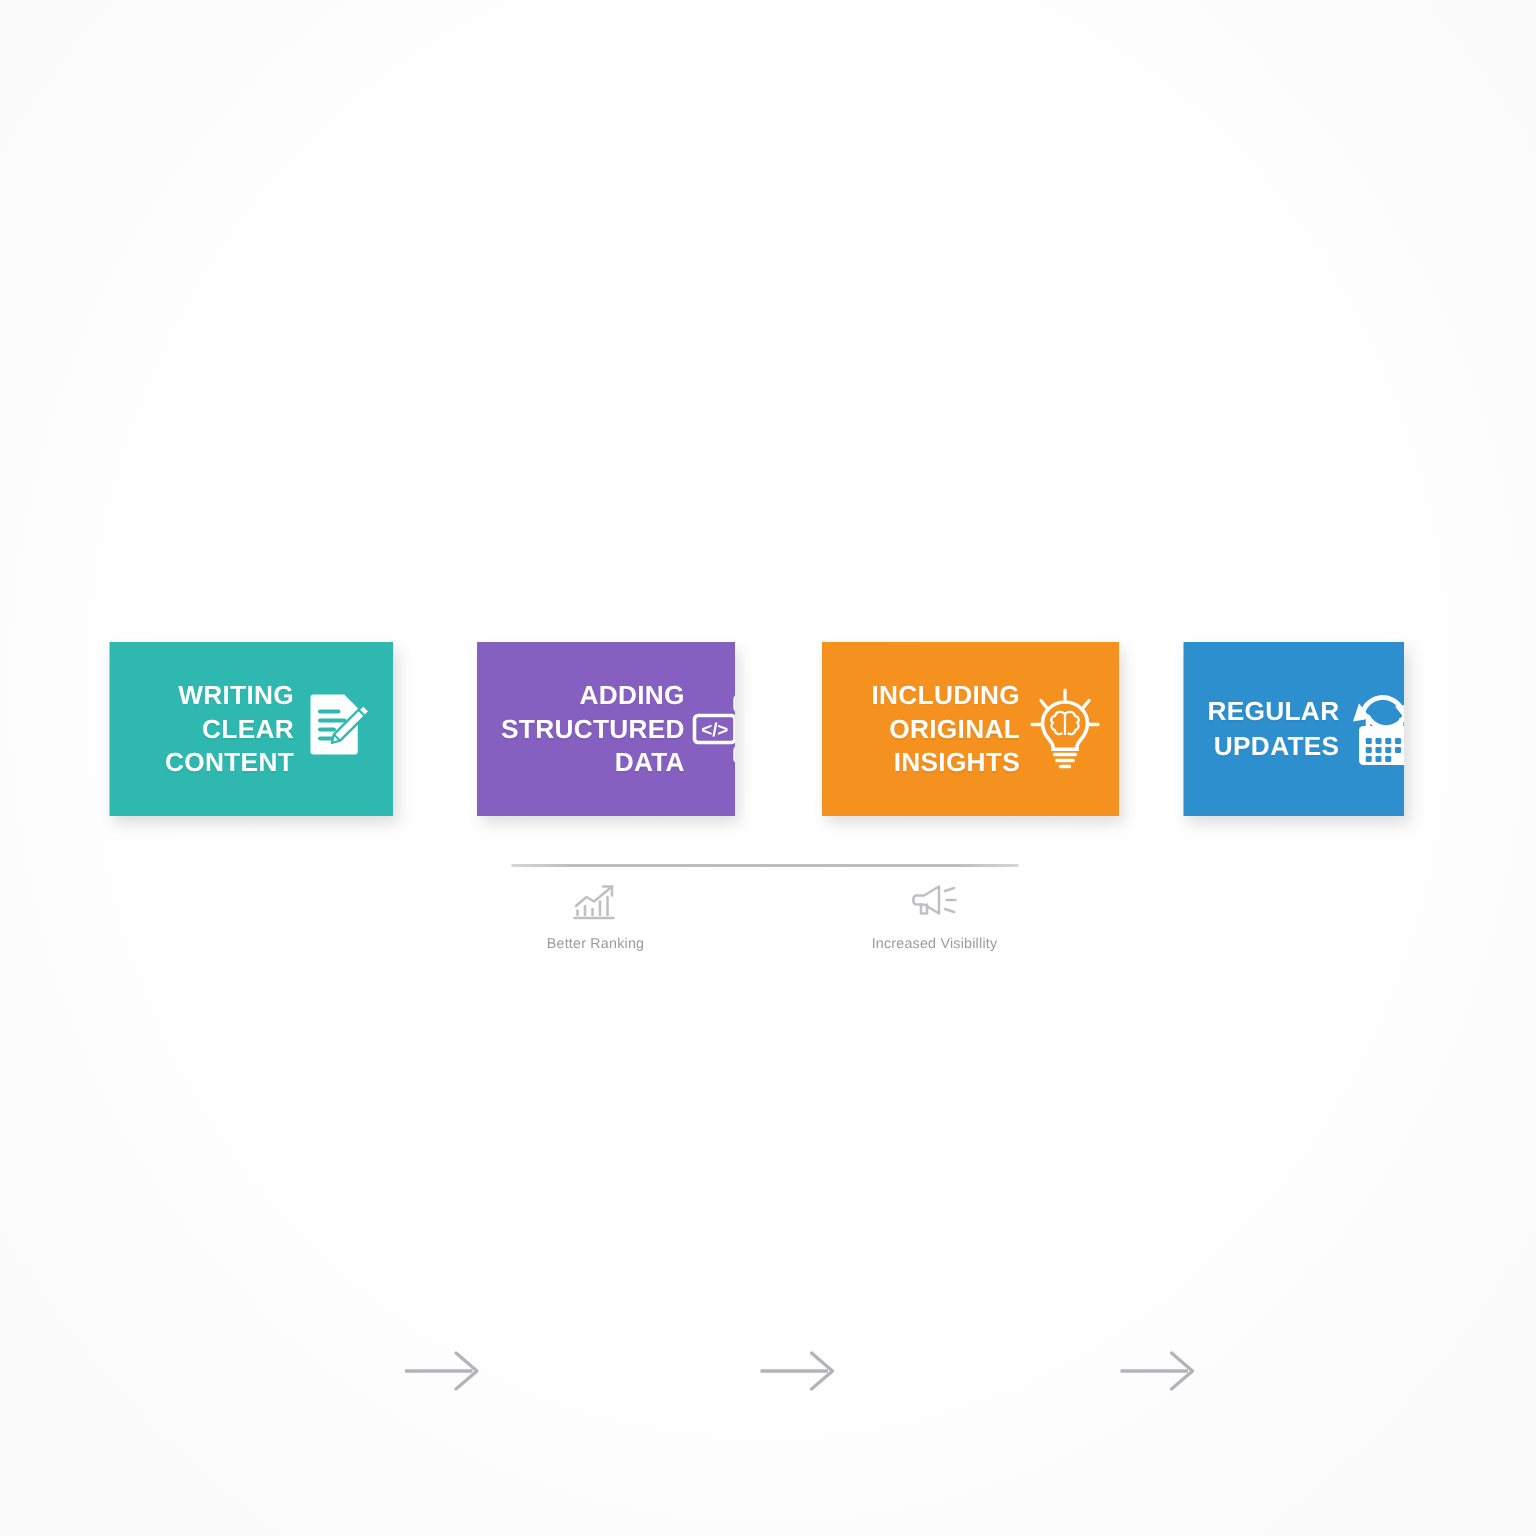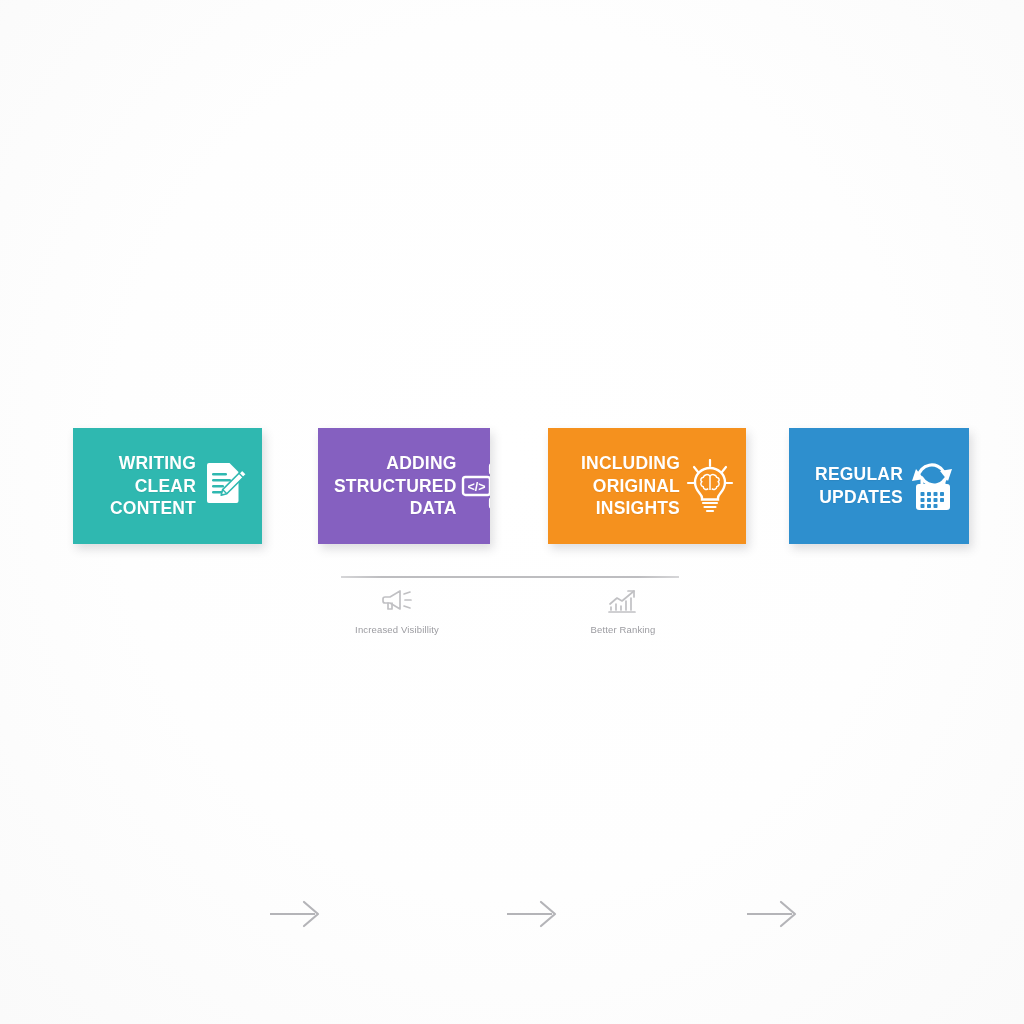--- a/index.html
+++ b/index.html
@@ -213,21 +213,21 @@
     </div>
   </div>
 
   <div class="arrow" style="left:745px;">
     <svg width="58" height="34" viewBox="0 0 58 34">
       <line x1="2" y1="17" x2="47" y2="17" stroke="#b4b4b8" stroke-width="2.2"></line>
       <polyline points="36,5 50,17 36,29" fill="none" stroke="#b4b4b8" stroke-width="2.2" stroke-linecap="round" stroke-linejoin="round"></polyline>
     </svg>
   </div>
 
-  <div class="step-box" id="step-4" style="left:789px; width:180px; background:#2E8FCE;">
+  <div class="step-box" id="step-4" style="left:789px; width:147px; background:#2E8FCE;">
     <div class="step-label">REGULAR
 UPDATES</div>
     <div class="step-icon">
       <svg width="50" height="54" viewBox="0 0 50 54" fill="none">
         <path d="M10 18a14 14 0 0 1 26-5" fill="none" stroke="#ffffff" stroke-width="3.2" stroke-linecap="round"></path>
         <polygon points="8,10 16,20 4,22" fill="#ffffff"></polygon>
         <polygon points="40,22 32,12 44,10" fill="#ffffff"></polygon>
         <path d="M40 14a14 14 0 0 1-26 5" fill="none" stroke="#ffffff" stroke-width="3.2" stroke-linecap="round"></path>
         <rect x="8" y="25" width="34" height="26" rx="3" fill="#ffffff"></rect>
         <line x1="14" y1="21" x2="14" y2="28" stroke="#ffffff" stroke-width="3" stroke-linecap="round"></line>
@@ -249,42 +249,42 @@
     </div>
   </div>
 </div>
 
 <div id="benefits">
   <div id="benefits-divider"></div>
   <div id="benefits-items">
 
     <div class="benefit">
       <div class="benefit-icon">
-        <svg width="32" height="26" viewBox="0 0 32 26" fill="none" stroke="#9b9ba0" stroke-width="1.7" stroke-linecap="round" stroke-linejoin="round">
-          <path d="M4 9h5l10-6v18l-10-6H4a2 2 0 0 1-2-2v-2a2 2 0 0 1 2-2z"></path>
-          <path d="M7 15v6h4v-6"></path>
-          <line x1="23" y1="6" x2="29" y2="4"></line>
-          <line x1="24" y1="12" x2="30" y2="12"></line>
-          <line x1="23" y1="18" x2="29" y2="20"></line>
-        </svg>
-      </div>
-      <div class="benefit-label">Increased Visibillity</div>
-    </div>
-
-    <div class="benefit">
-      <div class="benefit-icon">
         <svg width="30" height="26" viewBox="0 0 30 26" fill="none" stroke="#9b9ba0" stroke-width="1.7" stroke-linecap="round" stroke-linejoin="round">
           <polyline points="2,16 9,10 14,13 26,3"></polyline>
           <polyline points="20,3 26,3 26,9"></polyline>
           <line x1="3" y1="22" x2="3" y2="19"></line>
           <line x1="8" y1="22" x2="8" y2="16"></line>
           <line x1="13" y1="22" x2="13" y2="18"></line>
           <line x1="18" y1="22" x2="18" y2="13"></line>
           <line x1="23" y1="22" x2="23" y2="10"></line>
           <line x1="1" y1="24" x2="27" y2="24"></line>
         </svg>
       </div>
       <div class="benefit-label">Better Ranking</div>
     </div>
 
+    <div class="benefit">
+      <div class="benefit-icon">
+        <svg width="32" height="26" viewBox="0 0 32 26" fill="none" stroke="#9b9ba0" stroke-width="1.7" stroke-linecap="round" stroke-linejoin="round">
+          <path d="M4 9h5l10-6v18l-10-6H4a2 2 0 0 1-2-2v-2a2 2 0 0 1 2-2z"></path>
+          <path d="M7 15v6h4v-6"></path>
+          <line x1="23" y1="6" x2="29" y2="4"></line>
+          <line x1="24" y1="12" x2="30" y2="12"></line>
+          <line x1="23" y1="18" x2="29" y2="20"></line>
+        </svg>
+      </div>
+      <div class="benefit-label">Increased Visibillity</div>
+    </div>
+
 
   </div>
 </div>
 
 </body></html>

